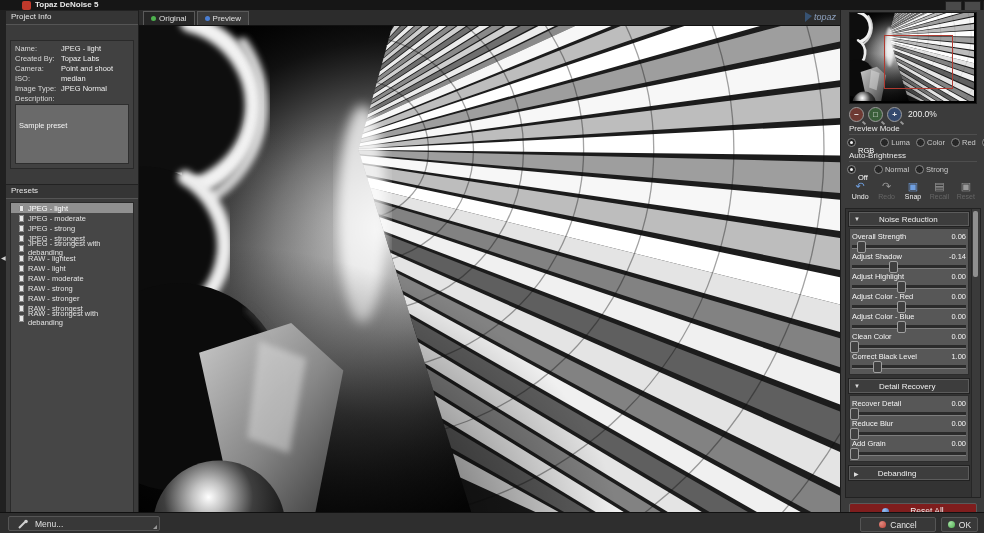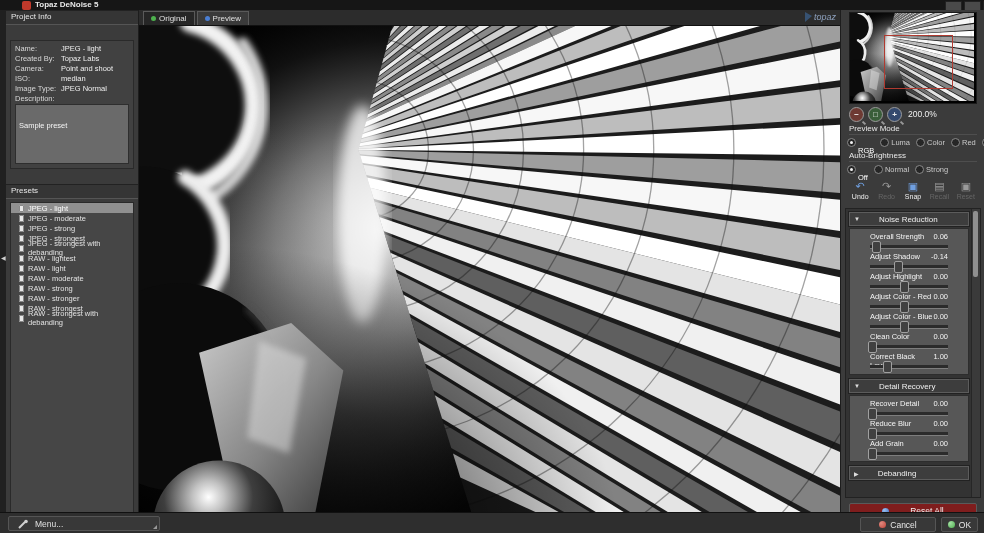--- a/index.html
+++ b/index.html
@@ -69,21 +69,21 @@
   .tool.en .tglyph{color:#6f9fe0;}
   .tool .tname{font-size:7px;color:#666;}
   .tool.en .tname{color:#f0f0f0;}
   .sliderswrap{position:relative;margin:4px 4px 0;height:288px;background:#333;border:1px solid #222;overflow:hidden;padding-right:8px;}
   .vscroll{position:absolute;right:0;top:0;bottom:0;width:8px;background:#3a3a3a;border-left:1px solid #262626;}
   .vthumb{position:absolute;top:2px;left:1px;width:5px;height:66px;background:#8f8f8f;border-radius:2px;}
   .shead{height:12px;background:#3d3d3d;border:1px solid #5c5c5c;outline:1px solid #222;margin:3px 3px 2px;
          display:flex;align-items:center;gap:19px;padding:0 4px;font-size:8px;color:#efefef;}
   .tri{font-size:6px;color:#ddd;}
   .sgroup{background:#575757;border:1px solid #2d2d2d;margin:0 3px 4px;padding:3px 0 2px;}
-  .srow{height:20px;padding:0 20px;}
+  .srow{height:20px;padding:0 2px;}
   .srow-top{display:flex;justify-content:space-between;font-size:7.5px;color:#f4f4f4;height:9px;line-height:9px;}
   .track{position:relative;height:3px;background:#2b2b2b;border-bottom:1px solid #7d7d7d;margin-top:4px;}
   .handle{position:absolute;top:-4px;width:7px;height:10px;background:#404040;border:1px solid #a0a0a0;border-radius:2px;margin-left:-4px;}
   .resetall{margin:5px 8px 0;height:14px;background:#7f1d1d;border:1px solid #5a5a5a;border-radius:2px;
             display:flex;align-items:center;justify-content:center;gap:21px;font-size:8.5px;color:#eee;}
   .bluedot{width:7px;height:7px;border-radius:50%;background:radial-gradient(circle at 30% 30%,#9cc0f0,#3a6fc0);}
   
   .bottombar{position:absolute;left:0;top:512px;width:984px;height:21px;background:#2e2e2e;border-top:1px solid #111;}
   .menu-btn{position:absolute;left:8px;top:3px;width:152px;height:15px;background:#383838;border:1px solid #555;border-radius:2px;
             display:flex;align-items:center;gap:5px;padding-left:26px;font-size:8.5px;color:#e0e0e0;box-sizing:border-box;position:absolute;}

